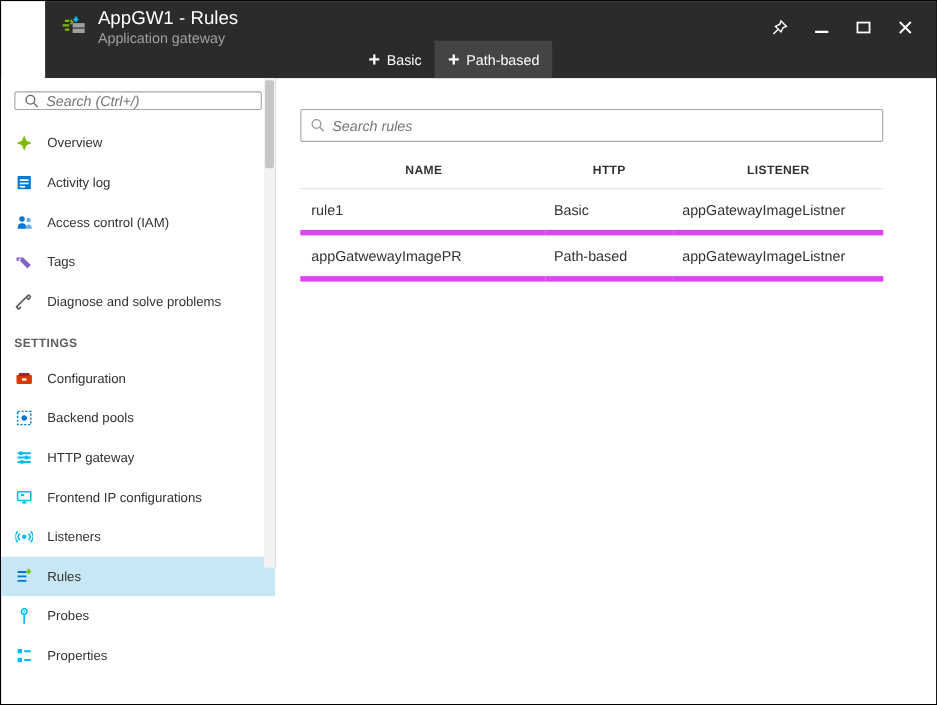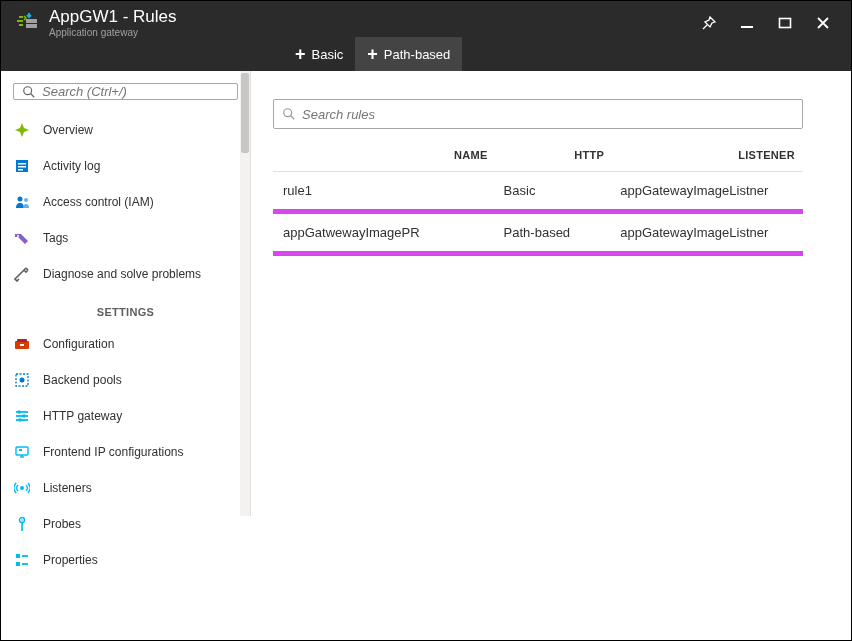--- a/index.html
+++ b/index.html
@@ -1,23 +1,23 @@
 <!DOCTYPE html>
 <html><head>
   <meta charset="utf-8">
   <style>
     * { box-sizing: border-box; margin: 0; padding: 0; }
     body { font-family: "Segoe UI", Arial, sans-serif; font-size: 13px; color: #323130; background: #fff; width: 852px; height: 641px; overflow: hidden; border: 1px solid #000; }
     
-    .header { background: #2b2b2b; height: 70px; position: relative; color: #fff; }
+    .header { background: #2b2b2b; height: 70px; position: relative; color: #fff; margin-left: 40px; }
     .header-top { display: flex; align-items: center; padding: 6px 12px 0 12px; }
     .app-icon { width: 28px; height: 28px; display: flex; align-items: center; justify-content: center; margin-right: 8px; }
     .title-block { flex: 1; }
     .title-main { font-size: 17px; font-weight: 400; color: #fff; line-height: 1.2; }
-    .title-sub { font-size: 10px; color: #a0a0a0; }
+    .title-sub { font-size: 13px; color: #a0a0a0; }
     .window-controls { display: flex; gap: 18px; align-items: center; padding-right: 6px; }
     .window-controls span { font-size: 14px; color: #fff; cursor: pointer; display: inline-flex; align-items: center; justify-content: center; width: 20px; height: 20px; }
     
     .toolbar { position: absolute; bottom: 0; left: 282px; display: flex; }
     .toolbar-btn { display: flex; align-items: center; gap: 6px; padding: 8px 12px; color: #fff; font-size: 13px; cursor: pointer; }
     .toolbar-btn .plus { font-size: 18px; font-weight: bold; line-height: 1; }
     .toolbar-btn.active { background: #444; }
     
     .body { display: flex; height: 445px; }
     
@@ -26,27 +26,27 @@
     .sidebar-scroll-thumb { position: absolute; right: 1px; top: 2px; width: 8px; height: 80px; background: #c8c6c4; border-radius: 2px; }
     
     .search-box { margin: 12px; height: 30px; border: 1px solid #a6a6a6; border-radius: 2px; display: flex; align-items: center; padding: 0 8px; background: #fff; }
     .search-box svg { flex-shrink: 0; }
     .search-box input { border: none; outline: none; flex: 1; font-size: 13px; font-style: italic; color: #666; margin-left: 6px; background: transparent; }
     
     .nav { padding: 0; }
     .nav-item { display: flex; align-items: center; padding: 9px 12px; cursor: pointer; gap: 12px; font-size: 12px; color: #323130; }
     .nav-item.selected { background: #c7e7f4; }
     .nav-icon { width: 18px; height: 18px; display: flex; align-items: center; justify-content: center; flex-shrink: 0; }
-    .nav-section { font-size: 11px; color: #605e5c; font-weight: 600; padding: 14px 12px 8px; letter-spacing: 0.3px; text-align: center; }
+    .nav-section { font-size: 11px; color: #605e5c; font-weight: 600; padding: 14px 12px 8px; letter-spacing: 0.3px; }
     
     .main { flex: 1; padding: 28px 22px; }
     .main .search-box { margin: 0 0 10px 0; width: 530px; }
     
     table { width: 530px; border-collapse: collapse; font-size: 13px; }
-    th { text-align: right; font-size: 11px; font-weight: 600; color: #323130; padding: 10px 8px; border-bottom: 1px solid #e1dfdd; letter-spacing: 0.3px; }
+    th { text-align: center; font-size: 11px; font-weight: 600; color: #323130; padding: 10px 8px; border-bottom: 1px solid #e1dfdd; letter-spacing: 0.3px; }
     td { padding: 11px 8px; border-bottom: 5px solid #d946ef; color: #323130; }
     th:first-child, td:first-child { padding-left: 10px; }
   </style>
 </head>
 <body>
 
 <div class="header">
   <div class="header-top">
     <div class="app-icon">
       <svg width="24" height="24" viewBox="0 0 24 24">
@@ -204,20 +204,31 @@
       </div>
       <div class="nav-item">
         <span class="nav-icon">
             <svg width="16" height="16" viewBox="0 0 16 16">
               <circle cx="8" cy="8" r="2" fill="#00bcf2"></circle>
               <path d="M4 5 C2 7 2 9 4 11 M12 5 C14 7 14 9 12 11" stroke="#00bcf2" stroke-width="1.4" fill="none"></path>
               <path d="M2 3 C-1 7 -1 9 2 13 M14 3 C17 7 17 9 14 13" stroke="#00bcf2" stroke-width="1.4" fill="none"></path>
             </svg>
           </span>
         <span>Listeners</span>
+      </div>
+      <div class="nav-item selected">
+        <span class="nav-icon">
+            <svg width="16" height="16" viewBox="0 0 16 16">
+              <line x1="2" y1="4" x2="10" y2="4" stroke="#0078d4" stroke-width="1.6"></line>
+              <line x1="2" y1="8" x2="10" y2="8" stroke="#0078d4" stroke-width="1.6"></line>
+              <line x1="2" y1="12" x2="10" y2="12" stroke="#0078d4" stroke-width="1.6"></line>
+              <path d="M12 1 L12 5 M10 3 L12 5 L14 3" stroke="#7fba00" stroke-width="1.6" fill="none"></path>
+            </svg>
+          </span>
+        <span>Rules</span>
       </div>
       <div class="nav-item">
         <span class="nav-icon">
             <svg width="16" height="16" viewBox="0 0 16 16">
               <circle cx="8" cy="4" r="2.5" stroke="#00bcf2" stroke-width="1.4" fill="none"></circle>
               <circle cx="8" cy="4" r="0.8" fill="#00bcf2"></circle>
               <line x1="8" y1="7" x2="8" y2="15" stroke="#00bcf2" stroke-width="1.6"></line>
             </svg>
           </span>
         <span>Probes</span>

